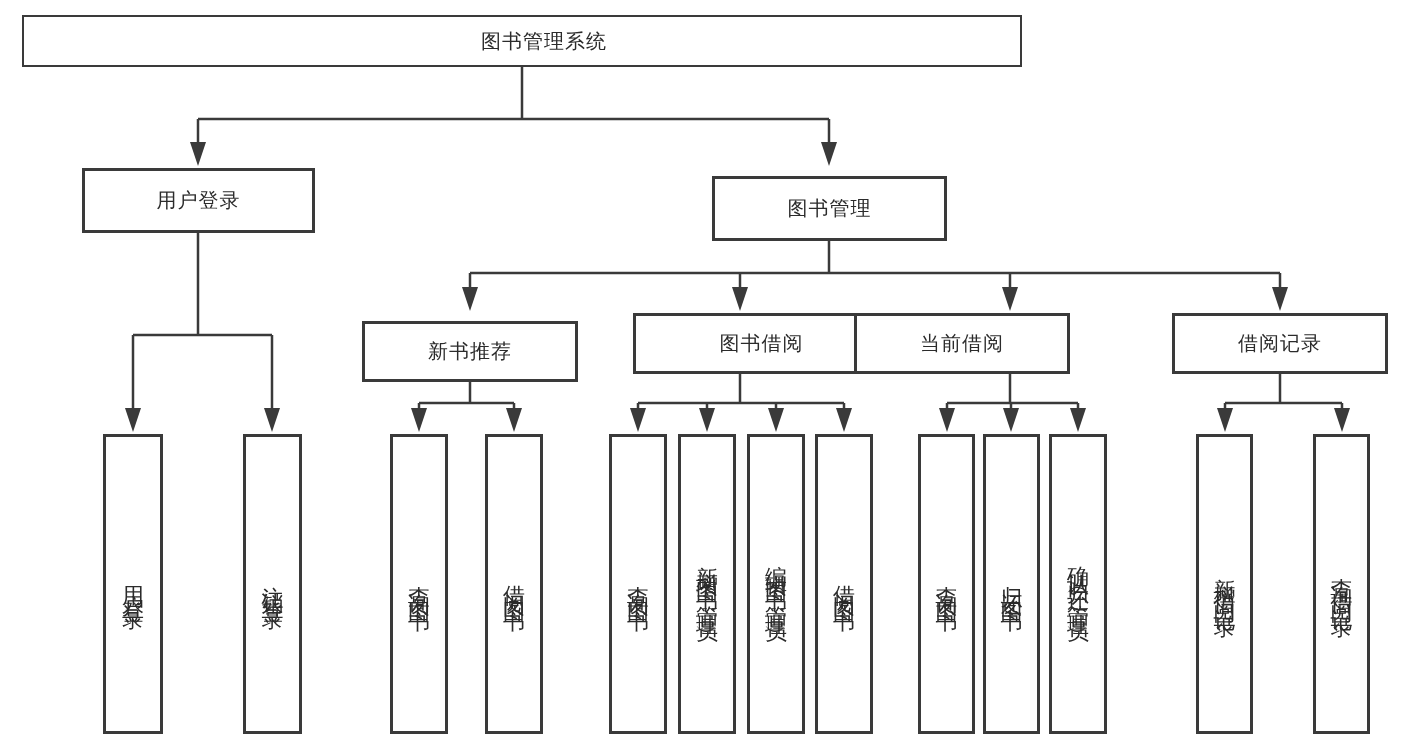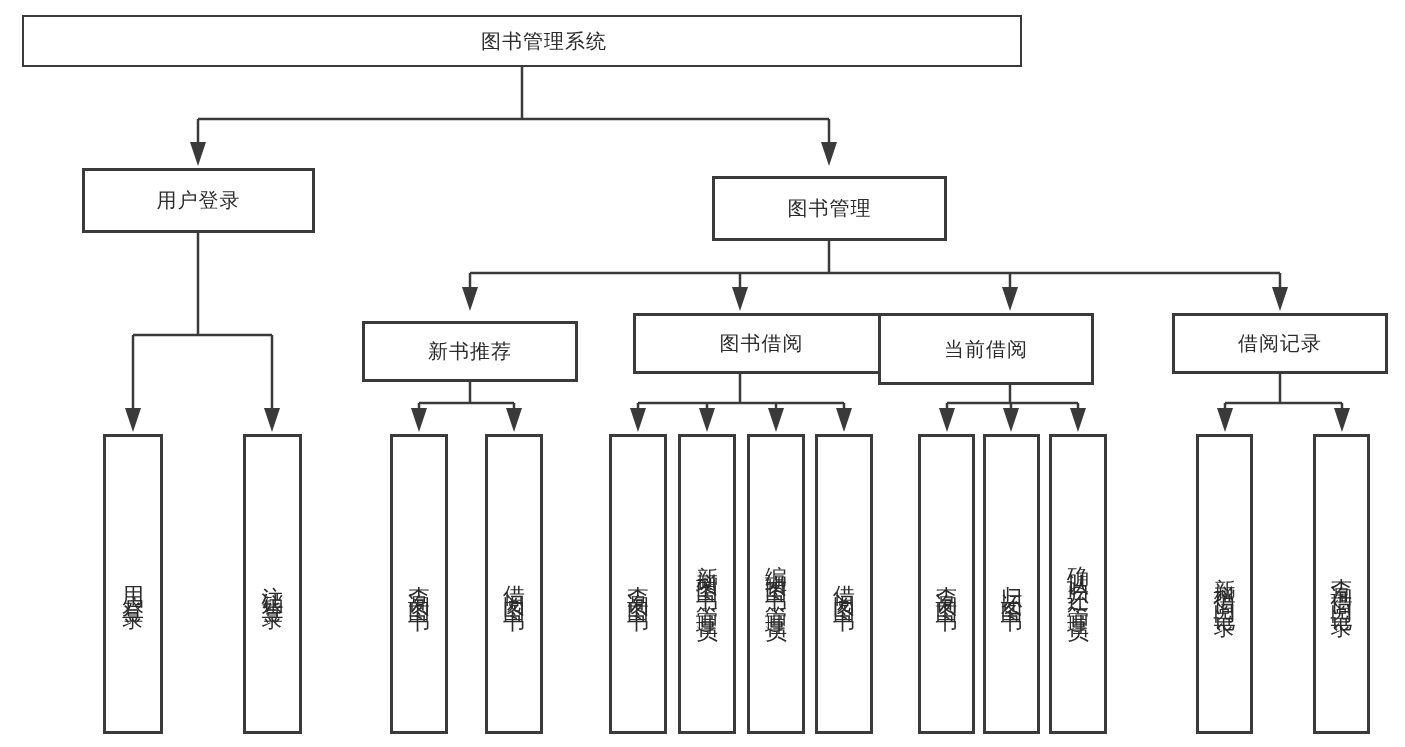--- a/index.html
+++ b/index.html
@@ -129,21 +129,21 @@
   <div class="node" style="left:712px; top:168px; width:235px; height:65px;margin-top:8px;">
     <span class="hlabel">图书管理</span>
   </div>
 
   <div class="node" style="left:362px; top:321px; width:216px; height:61px;">
     <span class="hlabel">新书推荐</span>
   </div>
   <div class="node" style="left:633px; top:313px; width:257px; height:61px;">
     <span class="hlabel">图书借阅</span>
   </div>
-  <div class="node" style="left:878px; top:313px; width:216px; height:72px;">
+  <div class="node" style="left:854px; top:313px; width:216px; height:61px;">
     <span class="hlabel">当前借阅</span>
   </div>
   <div class="node" style="left:1172px; top:313px; width:216px; height:61px;">
     <span class="hlabel">借阅记录</span>
   </div>
 
   <div class="node" style="left:103px; top:434px; width:60px; height:300px;">
     <span class="vlabel">用户登录</span>
   </div>
   <div class="node" style="left:243px; top:434px; width:59px; height:300px;">

